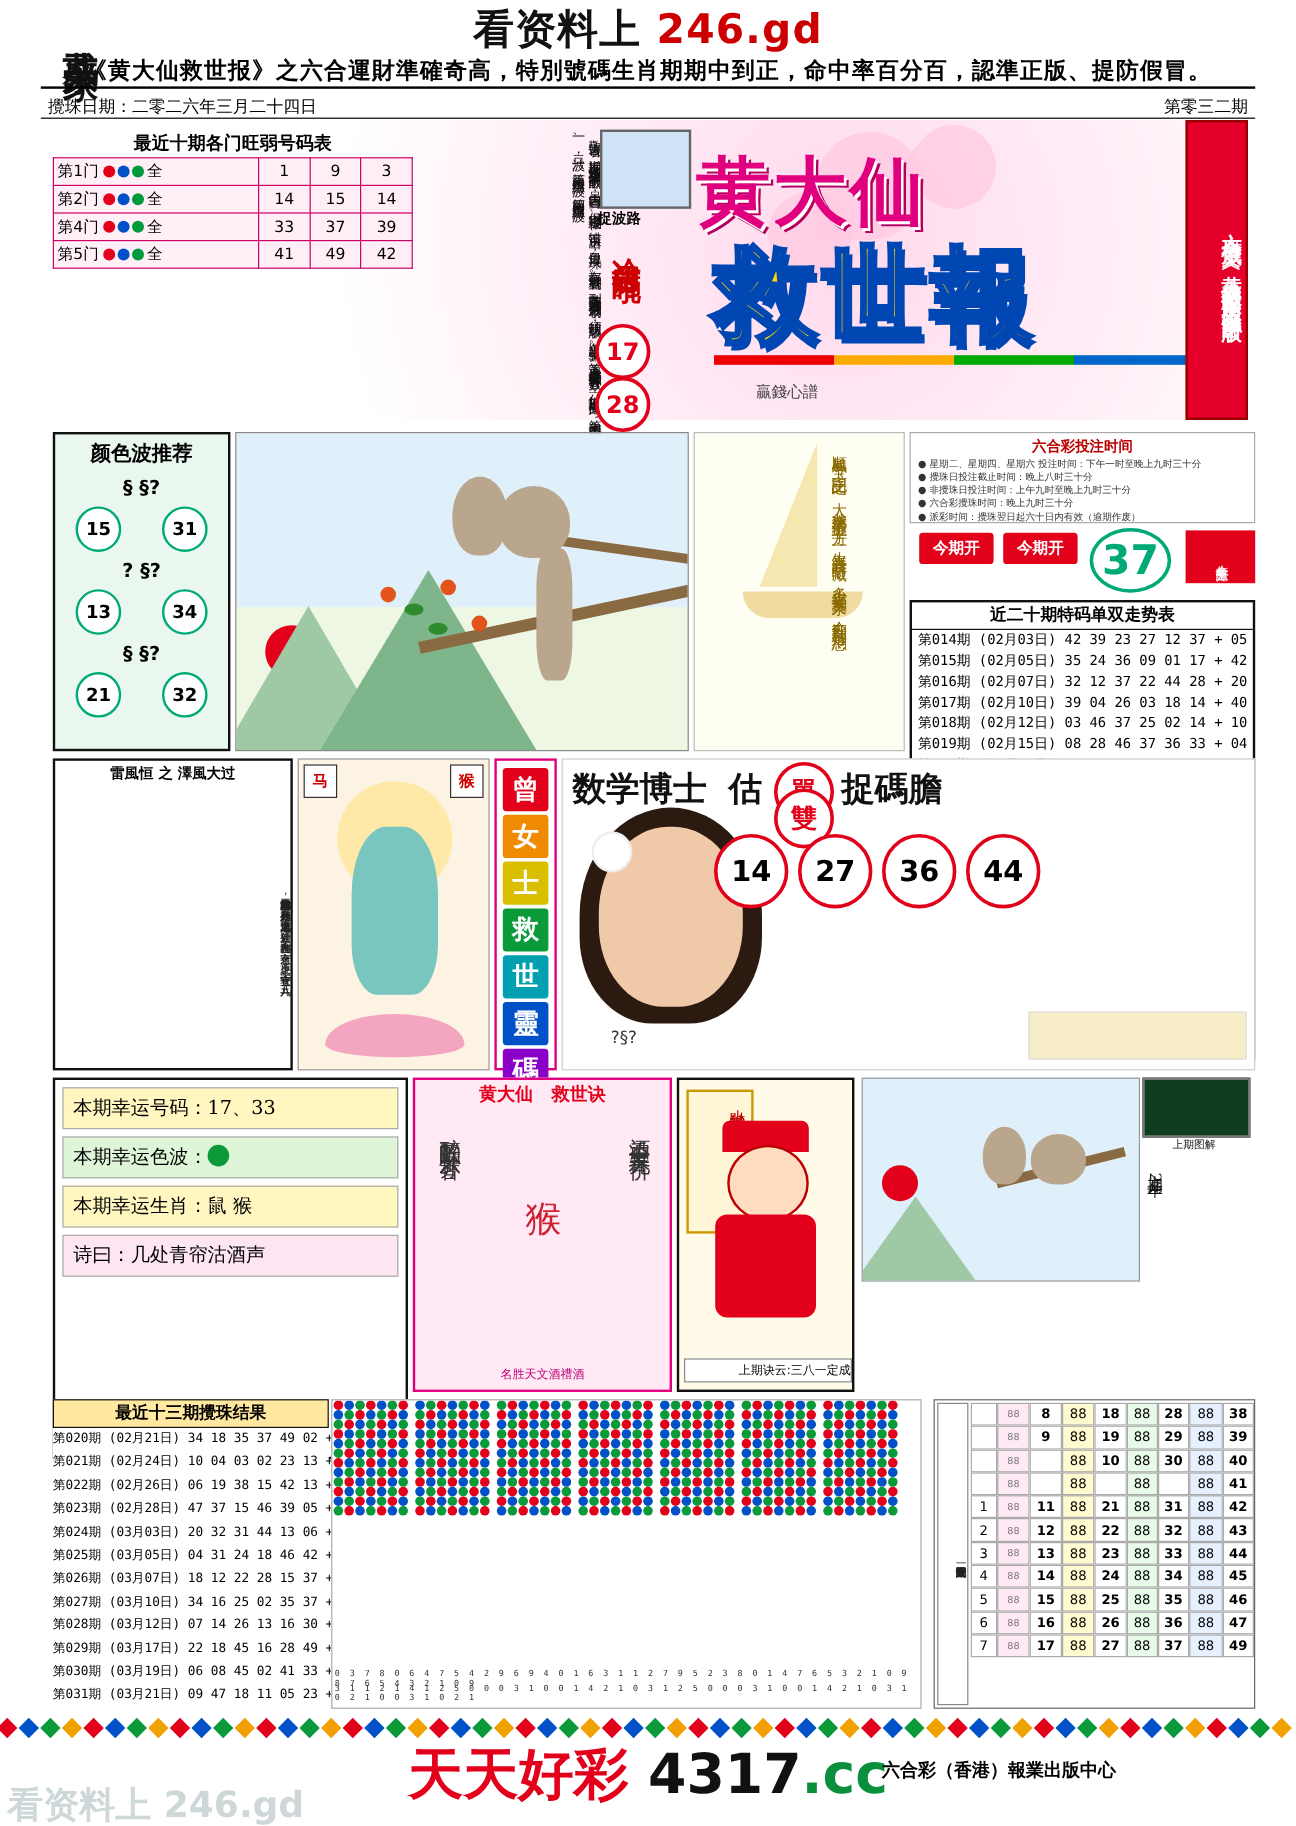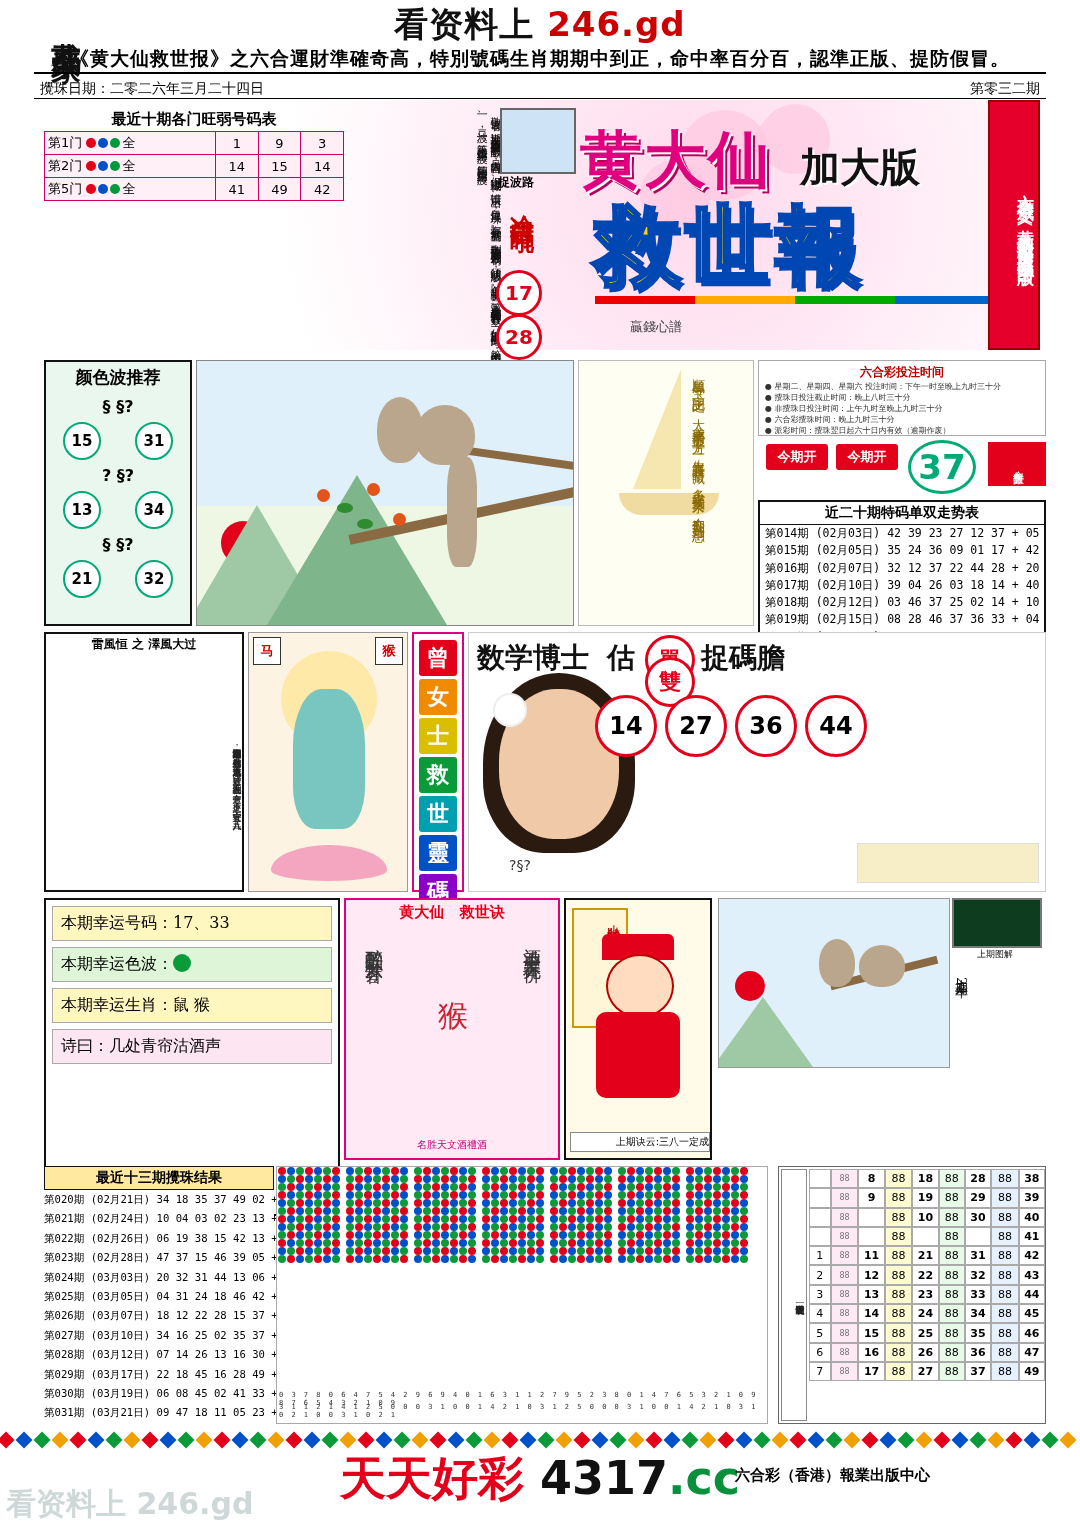--- a/index.html
+++ b/index.html
@@ -274,21 +274,20 @@
     <div class="right">第零三二期</div>
   </div>
 
   <div class="masthead">
     <div class="mast-bg"></div>
     <div class="petal" style="left:640px;top:10px;width:90px;height:90px;"></div>
     <div class="petal" style="left:720px;top:4px;width:70px;height:70px;transform:rotate(40deg);"></div>
     <div class="petal" style="left:600px;top:60px;width:70px;height:70px;transform:rotate(-30deg);"></div>
 
     <div class="title-main">黄大仙</div>
-    <div class="title-sub">加大版</div>
     <div class="title-big">救世報</div>
     <div class="title-strip"></div>
     <div class="mast-small">贏錢心譜</div>
 
     <div class="sidebanner">六合權威：《黄大仙救世報加大版》強勢出版！</div>
 
     <div class="tbl-wrap" style="left:4px;top:10px;">
       <div class="tbl-title">最近十期各门旺弱号码表</div>
       <table class="hot">
         <tbody>
@@ -296,20 +295,26 @@
               <td class="men"><span>第1门</span> <span class="dot d-red"></span><span class="dot d-blue"></span><span class="dot d-green"></span><span>全</span></td>
               <td>1</td>
               <td>9</td>
               <td>3</td>
             </tr>
         <tr>
               <td class="men"><span>第2门</span> <span class="dot d-red"></span><span class="dot d-blue"></span><span class="dot d-green"></span><span>全</span></td>
               <td>14</td>
               <td>15</td>
               <td>14</td>
+            </tr>
+        <tr>
+              <td class="men"><span>第4门</span> <span class="dot d-red"></span><span class="dot d-blue"></span><span class="dot d-green"></span><span>全</span></td>
+              <td>33</td>
+              <td>37</td>
+              <td>39</td>
             </tr>
         <tr>
               <td class="men"><span>第5门</span> <span class="dot d-red"></span><span class="dot d-blue"></span><span class="dot d-green"></span><span>全</span></td>
               <td>41</td>
               <td>49</td>
               <td>42</td>
             </tr>
       </tbody>
         </table>
     </div>

